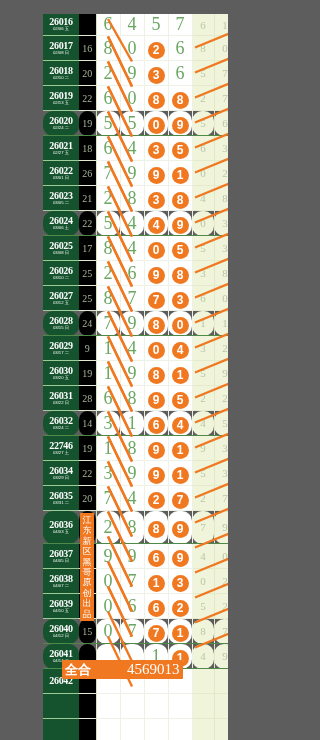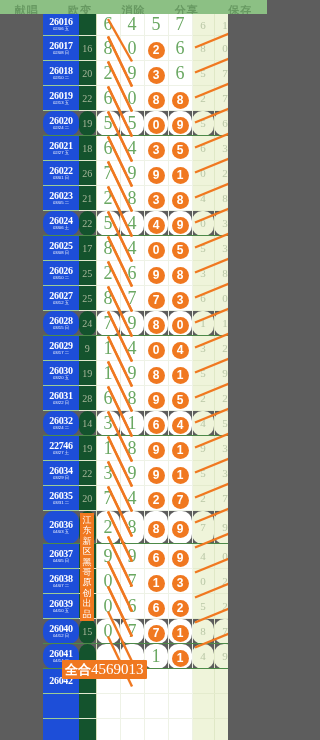--- a/index.html
+++ b/index.html
@@ -33,32 +33,32 @@
   table.grid td{padding:0;vertical-align:middle;text-align:center;}
 
   
   col.c-issue{width:36px;}
   col.c-sum{width:17px;}
   col.c-n{width:24px;}
   col.c-r{width:22px;}
 
   
   .issue{
-    background:#1d4ed8;color:#ffffff;
+    background:#14532d;color:#ffffff;
     border-bottom:1px solid #9ccb95;
     line-height:1.0;
   }
   .issue .no{font-size:10px;font-weight:bold;letter-spacing:-.3px;
     font-family:"Liberation Serif",serif;display:block;}
   .issue .dt{font-size:4.5px;display:block;opacity:.95;
     font-family:"Liberation Sans",sans-serif;transform:scale(.95);}
 
   
   .sum{
-    background:#14532d;color:#a8b79a;font-size:10px;
+    background:#000000;color:#a8b79a;font-size:10px;
     border-right:1px solid #d6e0b8;border-bottom:1px solid #e3ead0;
   }
   
   .num{
     background:#ffffff;color:#6aa862;font-size:18px;
     border-right:1px solid #eef2e6;border-bottom:1px solid #eef2e6;
     font-family:"Liberation Serif",serif;
   }
   
   .rnum{
@@ -86,46 +86,39 @@
     background:#f07820;color:#fff;font-size:9px;line-height:10.4px;
     text-align:center;padding:2px 0;letter-spacing:0;
     font-family:"Liberation Sans",sans-serif;z-index:6;
   }
   .brand b{display:block;font-weight:normal;}
 
   
   .allsum{
     position:absolute;left:62px;top:660px;height:19px;
     background:#f07820;color:#fff;display:flex;align-items:center;
-    padding:0 3px;z-index:7;border-radius:1px;
+    padding:0 3px;z-index:7;border-radius:1px;gap:36px;
   }
   .allsum .lab{font-size:13px;font-weight:bold;font-family:"Liberation Sans",sans-serif;}
   .allsum .dig{font-size:15px;font-family:"Liberation Serif",serif;letter-spacing:0px;}
 
   
   .bottombox{
     position:absolute;left:152px;top:690px;width:45px;
     background:#f07820;color:#fff;text-align:center;z-index:7;
     font-size:13px;line-height:15px;padding:2px 0;border-radius:1px;
     font-family:"Liberation Sans",sans-serif;
   }
   .bottombox b{display:block;font-weight:normal;}
 </style>
 </head>
 <body>
 
 <div id="root">
 
-  <div class="topnav">
-    <span>献唱</span>
-    <span>欧变</span>
-    <span>消除</span>
-    <span>分享</span>
-    <span>保存</span>
-  </div>
 
   <div class="tablewrap">
     <table class="grid">
       <colgroup>
         <col class="c-issue">
           <col class="c-sum">
         <col class="c-n">
           <col class="c-n">
           <col class="c-n">
           <col class="c-n">

